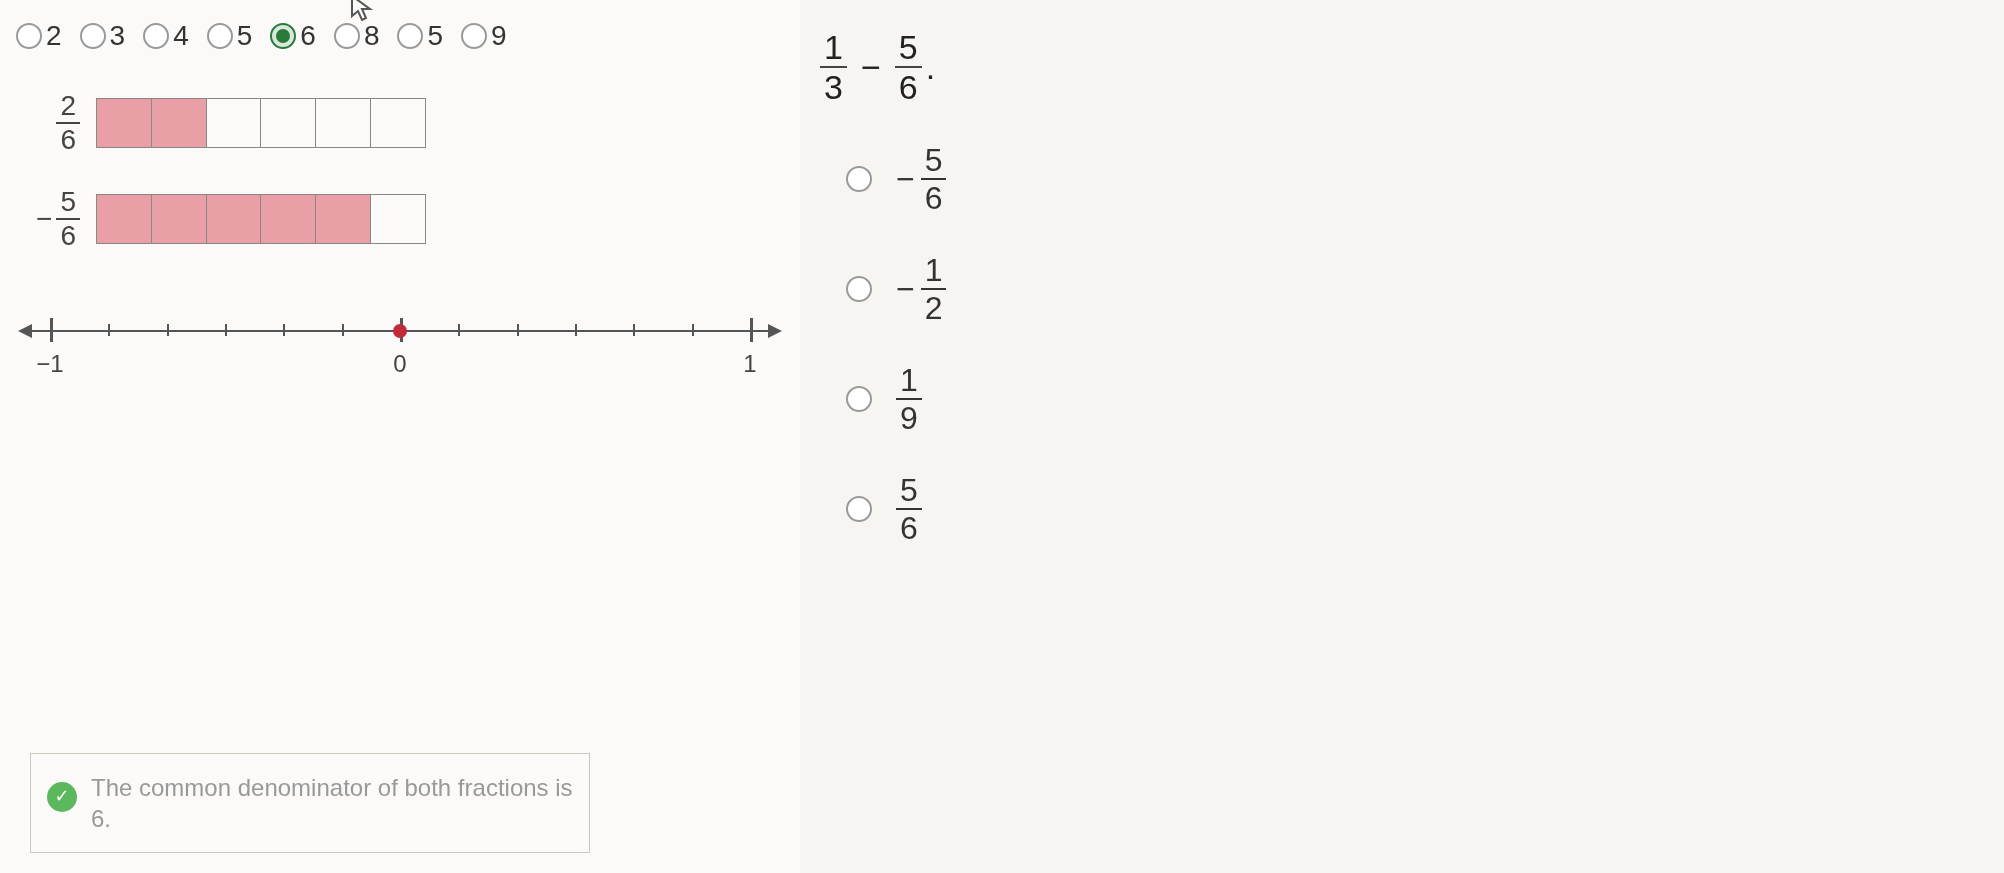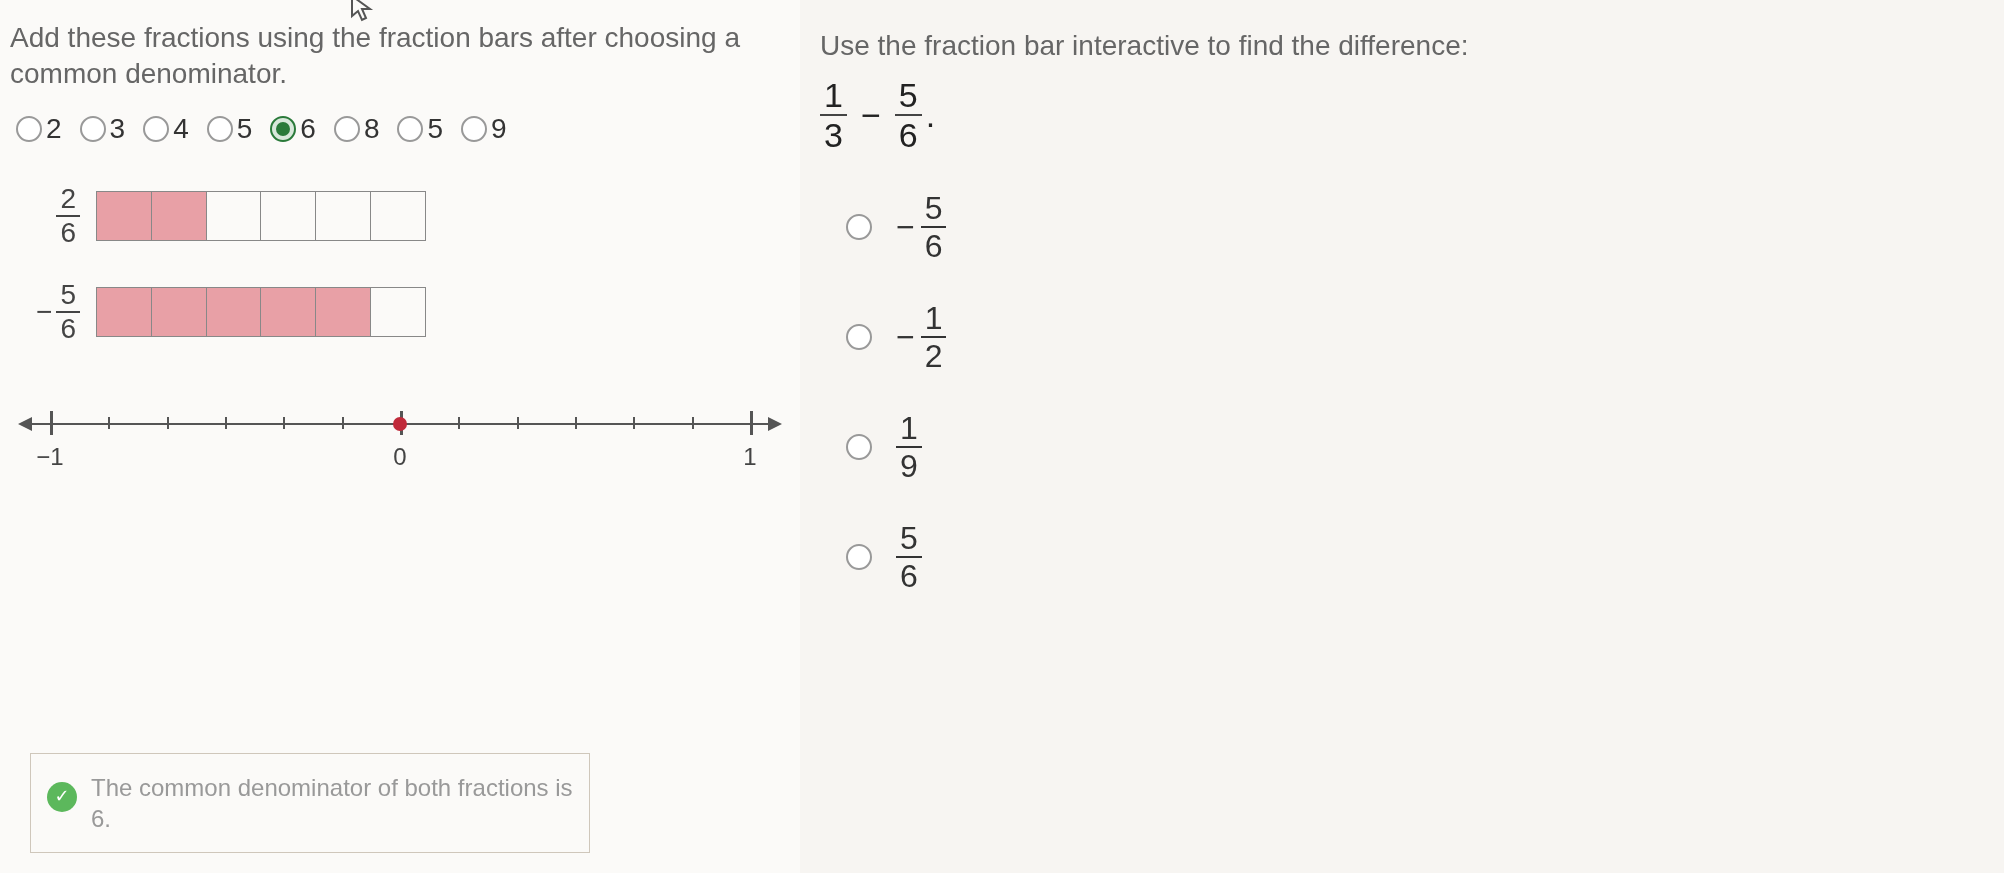--- a/index.html
+++ b/index.html
@@ -208,21 +208,20 @@
     position: absolute;
     width: 24px;
     height: 28px;
     pointer-events: none;
   }
 </style>
 </head>
 <body>
 
 <div class="left-panel">
-  <div class="prompt">Add these fractions using the fraction bars after choosing a common denominator.</div>
 
   <div class="denom-row" id="denom-row">
       <div class="radio-item">
         <span class="radio"></span>
         <span>2</span>
       </div>
       <div class="radio-item">
         <span class="radio"></span>
         <span>3</span>
       </div>
@@ -316,21 +315,20 @@
   <div class="feedback">
     <span class="check-icon">✓</span>
     <span>The common denominator of both fractions is 6.</span>
   </div>
 </div>
 
 <div class="right-panel">
   <svg class="cursor" viewBox="0 0 24 28" style="left:350px;top:-6px">
     <path d="M2 2 L2 22 L8 17 L12 26 L16 24 L12 15 L20 15 Z" fill="none" stroke="#555" stroke-width="2"></path>
   </svg>
-  <div class="right-prompt">Use the fraction bar interactive to find the difference:</div>
 
   <div class="expr-row">
     <span class="fraction">
       <span class="num">1</span>
       <span class="den">3</span>
     </span>
     <span>−</span>
     <span class="fraction">
       <span class="num">5</span>
       <span class="den">6</span>

